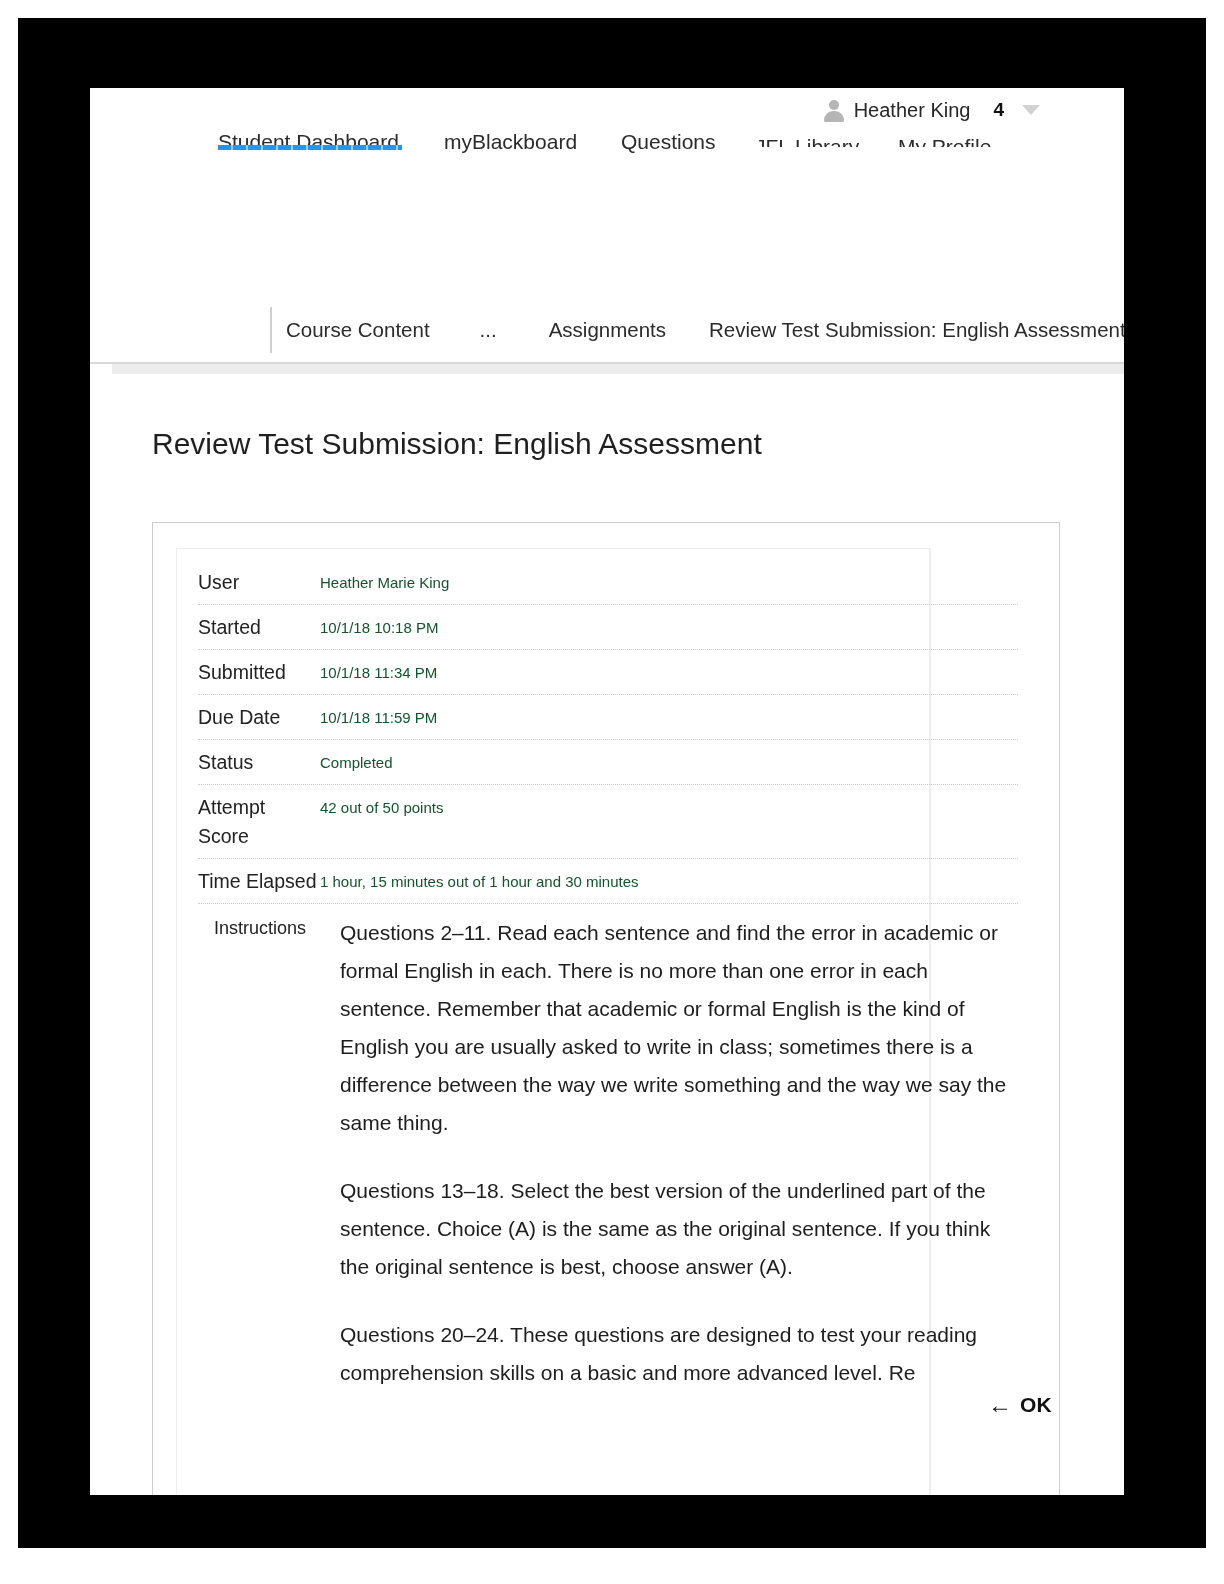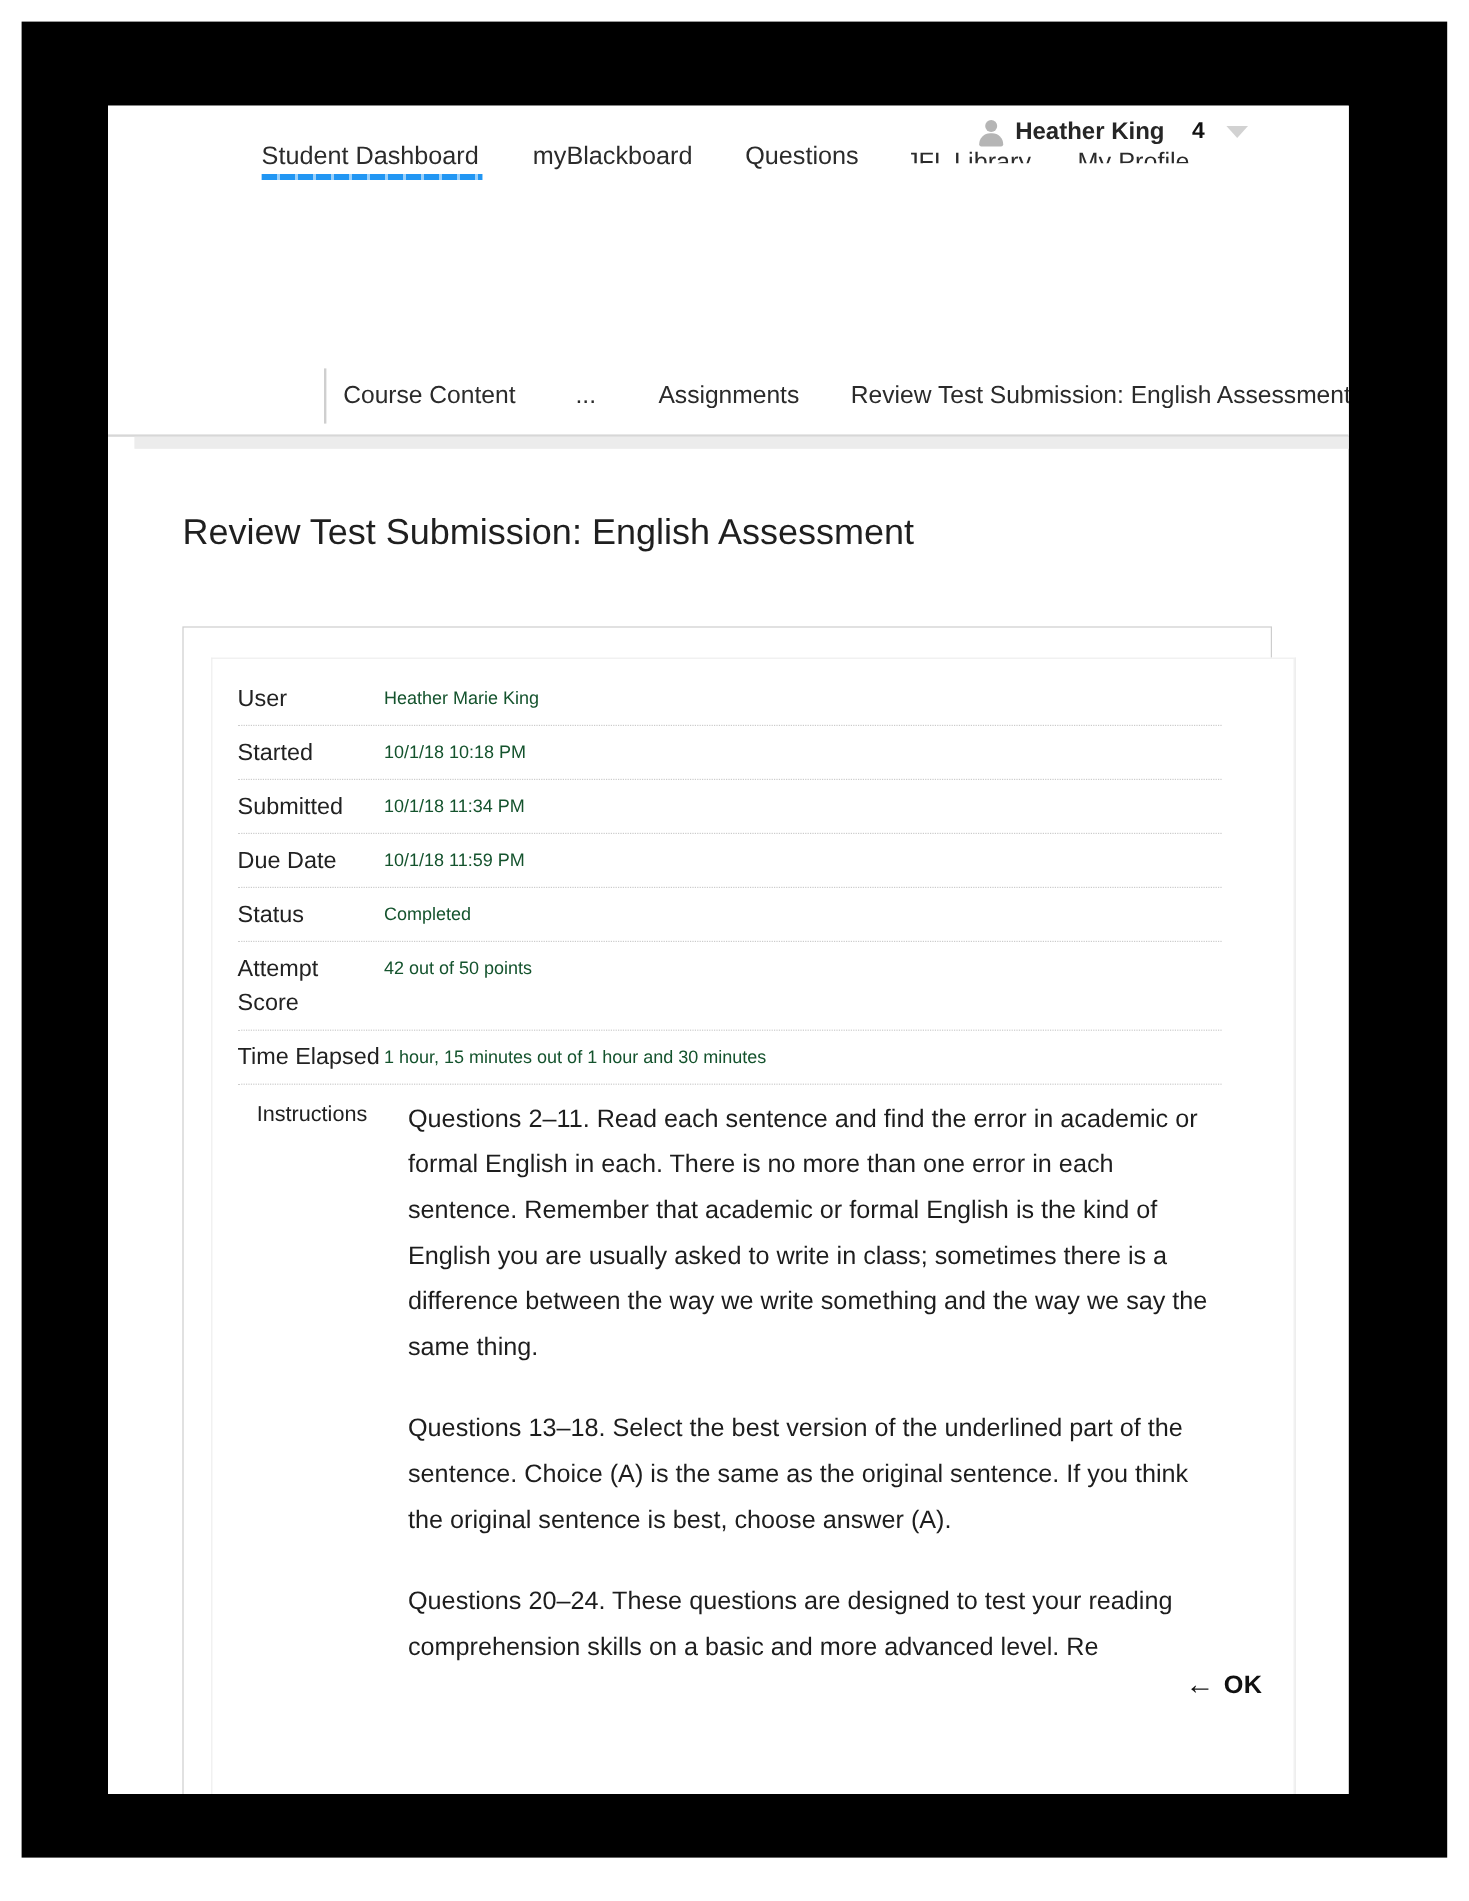--- a/index.html
+++ b/index.html
@@ -41,21 +41,21 @@
   
   .topnav {
     position: absolute;
     left: 0; top: 0;
     width: 1034px;
     height: 275px;
     background: #ffffff;
   }
   .nav-items {
     position: absolute;
-    left: 0; top: 16px;
+    left: 0; top: 27px;
     width: 1034px;
     height: 60px;
   }
   .nav-item {
     position: absolute;
     font-size: 21px;
     color: #2b2b2b;
     white-space: nowrap;
     font-family: "Liberation Sans", sans-serif;
   }
@@ -118,21 +118,20 @@
     position: absolute;
     left: 1px; top: 12px;
     width: 20px; height: 11px;
     border-radius: 10px 10px 2px 2px;
     background: #b5b5b5;
   }
   .user-name {
     font-size: 20px;
     color: #262626;
     white-space: nowrap;
-    font-weight: bold;
   }
   .notif-count {
     font-size: 19px;
     font-weight: bold;
     color: #111111;
     margin-left: 14px;
   }
   .caret-down {
     width: 0; height: 0;
     margin-left: 9px;
@@ -204,21 +203,21 @@
     top: 434px;
     width: 908px;
     height: 1000px;
     border: 1px solid #cdcdcd;
     background: #ffffff;
   }
   .inner-card {
     position: absolute;
     left: 23px;
     top: 25px;
-    width: 904px;
+    width: 755px;
     height: 980px;
     border: 1px solid #eeeeee;
     border-bottom: none;
     background: #ffffff;
   }
 
   
   .info-table {
     position: absolute;
     left: 21px;

